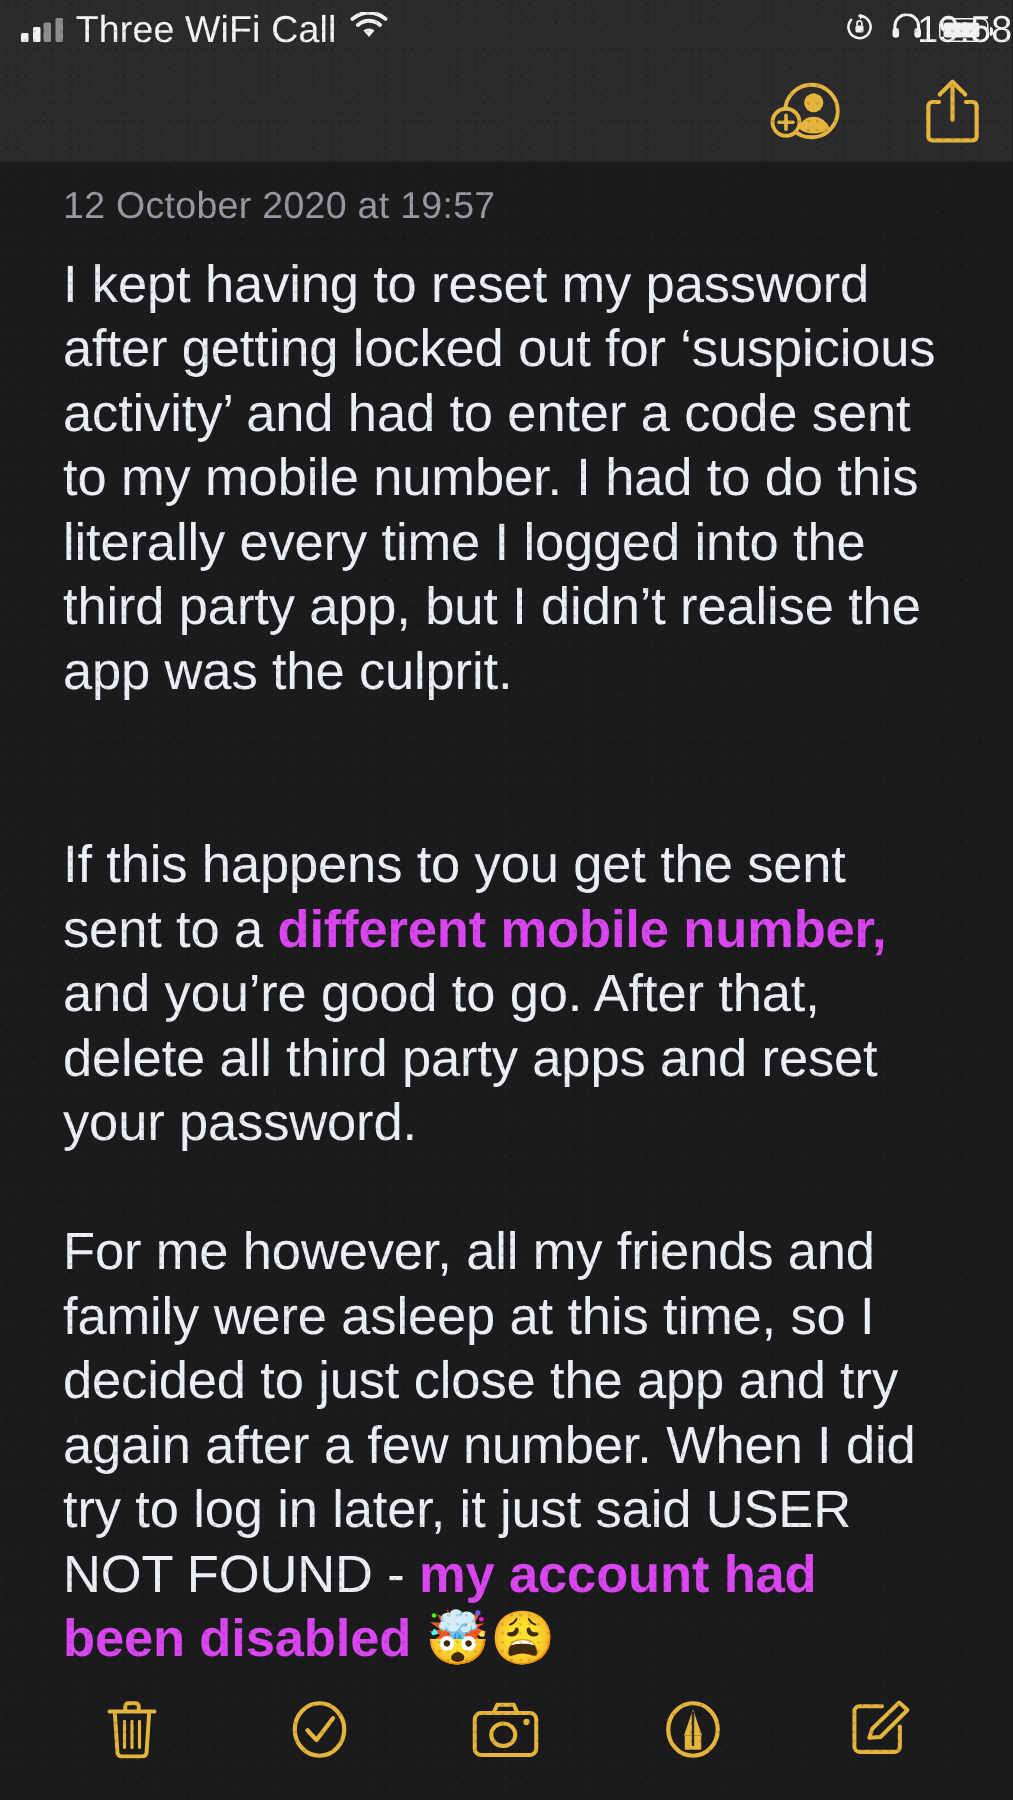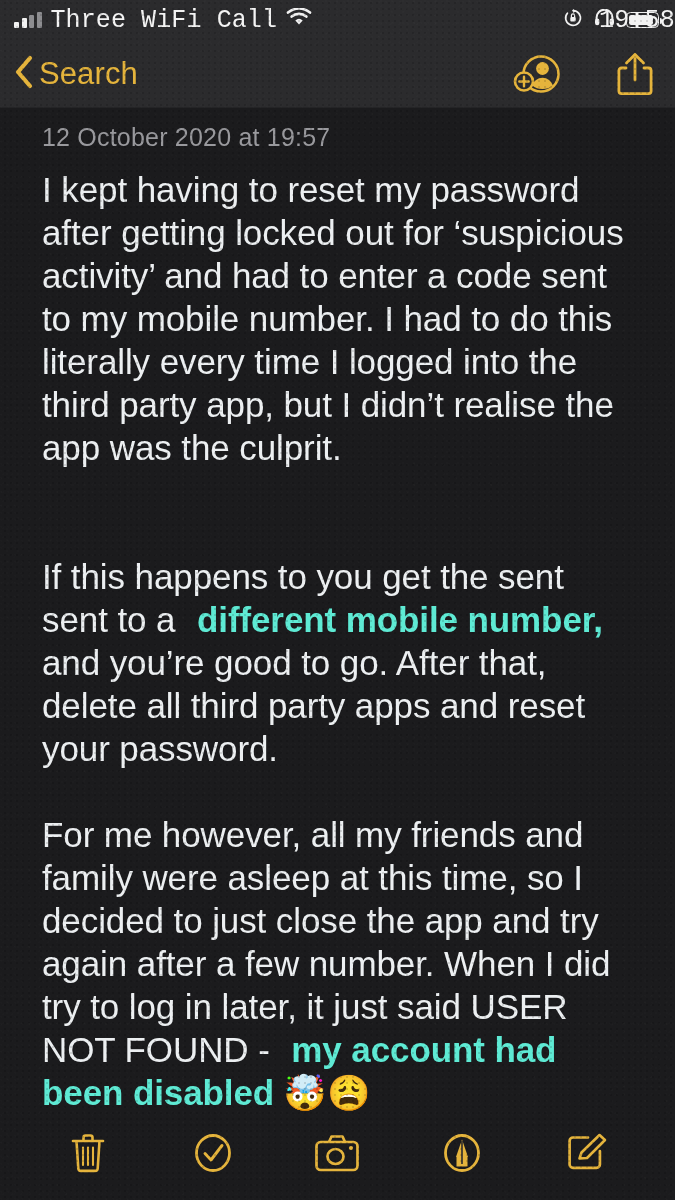--- a/index.html
+++ b/index.html
@@ -42,21 +42,20 @@
   
   .statusbar {
     position: relative;
     height: 40px;
     background: #2b2b2d;
     display: flex;
     align-items: center;
     padding: 0 16px 0 14px;
     box-sizing: border-box;
     color: #f2f2f2;
-    font-family: Liberation Mono, monospace;
   }
   .sb-left {
     display: flex;
     align-items: center;
     gap: 9px;
     flex: 0 0 auto;
   }
   .sb-carrier {
     font-size: 25px;
     font-weight: 500;
@@ -170,21 +169,21 @@
   }
   .note-body {
     color: #eceff1;
     font-size: 35px;
     line-height: 43px;
     font-weight: 400;
     letter-spacing: -.1px;
   }
   .note-body p { margin: 0; }
   .note-body p.gap { height: 43px; margin: 0; }
-  .note-body b { font-weight: 700; color: #5eead4; margin-left: 12px; }
+  .note-body b { font-weight: 700; color: #d946ef; }
 
   
   .toolbar {
     position: absolute;
     left: 0; right: 0; bottom: 0;
     height: 86px;
     display: flex;
     align-items: center;
     justify-content: space-around;
     padding: 0 26px 8px;
@@ -240,28 +239,20 @@
           <rect x="15.6" y="9.6" width="4.4" height="6.6" rx="2.2" fill="#f2f2f2"></rect>
         </svg>
       </span>
       <span class="battery">
           <em></em>
         </span>
     </div>
   </div>
 
   <div class="navbar">
-    <div class="back">
-      <span>
-        <svg width="24" height="40" viewBox="0 0 24 40">
-          <path d="M18 6 L6 20 L18 34" stroke="#e5b43c" stroke-width="4.2" fill="none" stroke-linecap="round" stroke-linejoin="round"></path>
-        </svg>
-      </span>
-      <span class="back-label">Search</span>
-    </div>
 
     <div class="nav-actions">
       <span class="nav-icon">
         <svg width="50" height="42" viewBox="0 0 50 42">
           <circle cx="28" cy="21" r="17.5" stroke="#e5b43c" stroke-width="2.6" fill="none"></circle>
           <circle cx="29.5" cy="15.5" r="6.4" fill="#e5b43c"></circle>
           <path d="M19 32.5 a11 11 0 0 1 21 0 a17.5 17.5 0 0 1 -21 0 Z" fill="#e5b43c"></path>
           <circle cx="11" cy="28.5" r="9" fill="#2b2b2d" stroke="#e5b43c" stroke-width="2.6"></circle>
           <path d="M11 23.8 v9.4 M6.3 28.5 h9.4" stroke="#e5b43c" stroke-width="2.4" stroke-linecap="round"></path>
         </svg>

